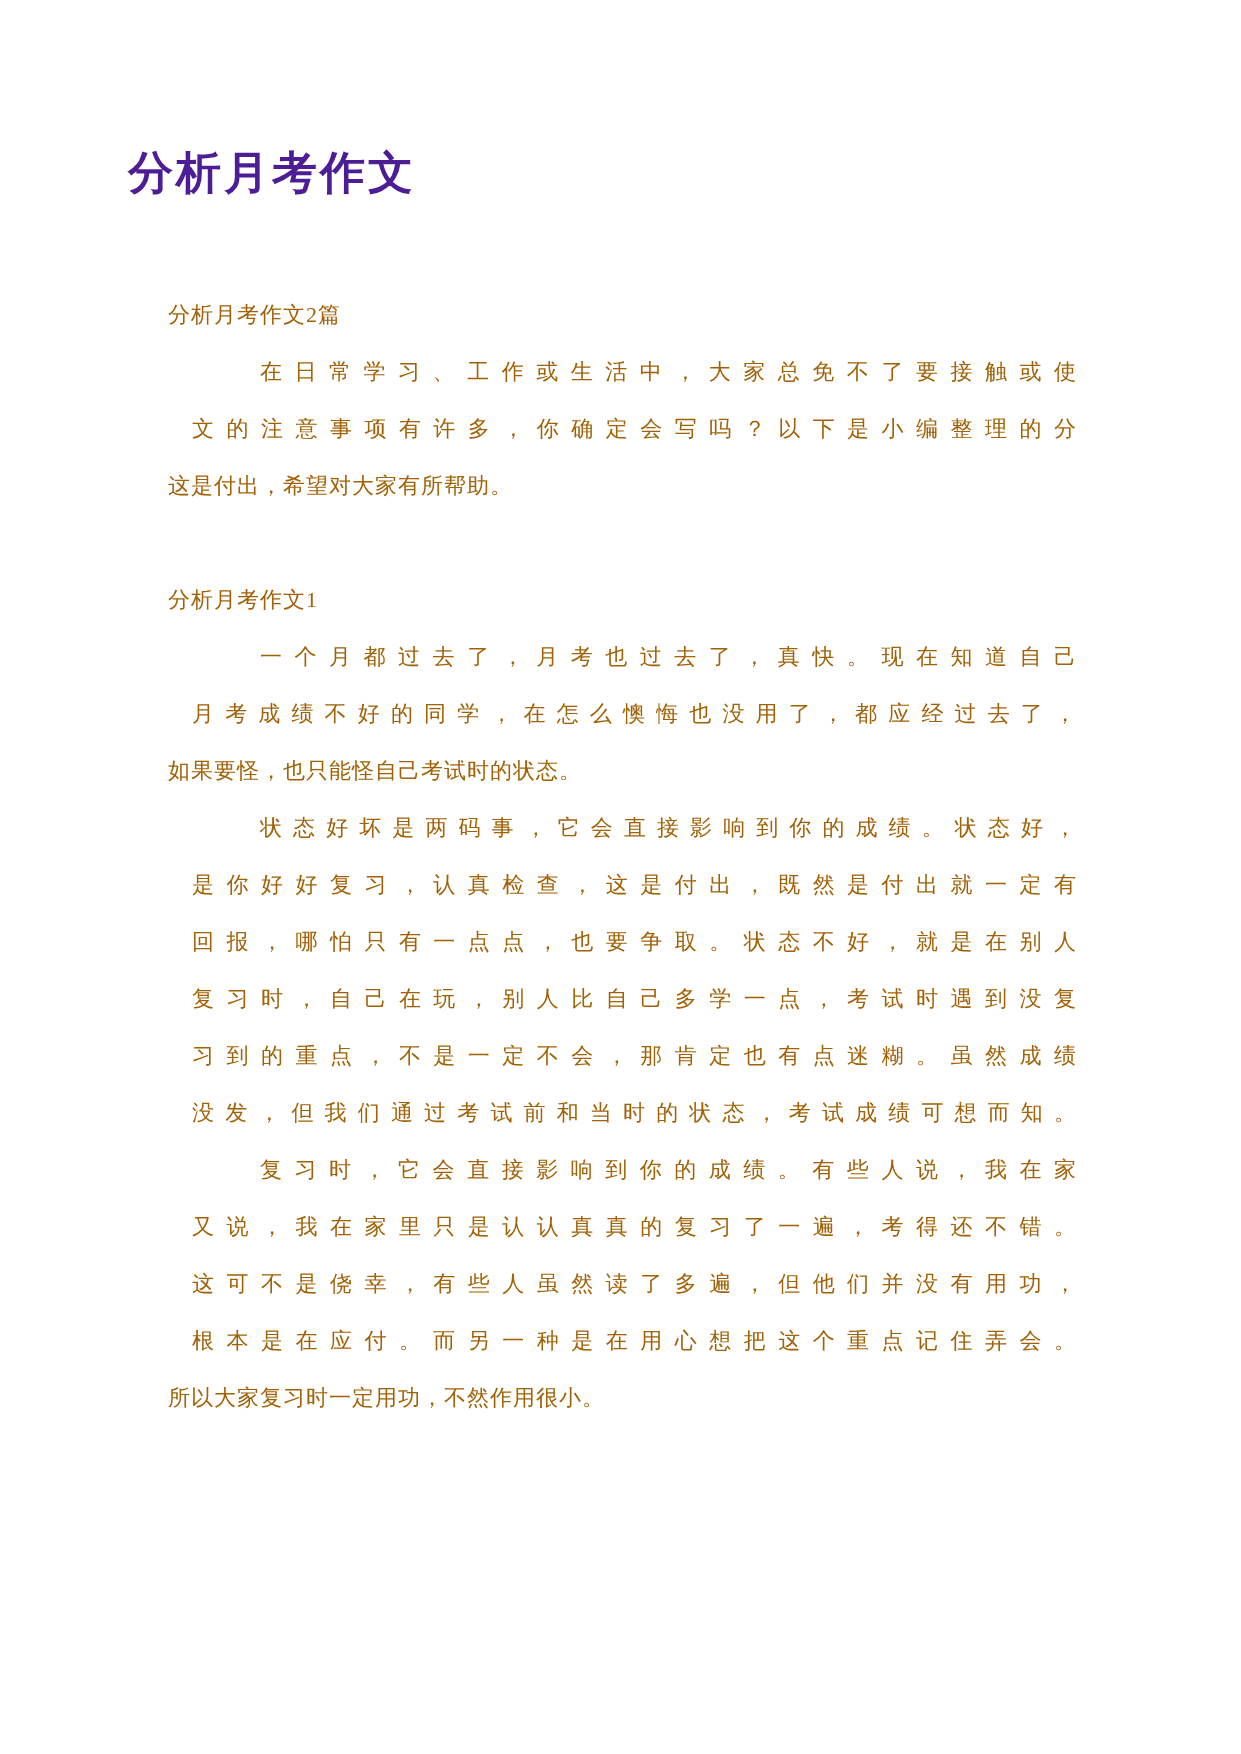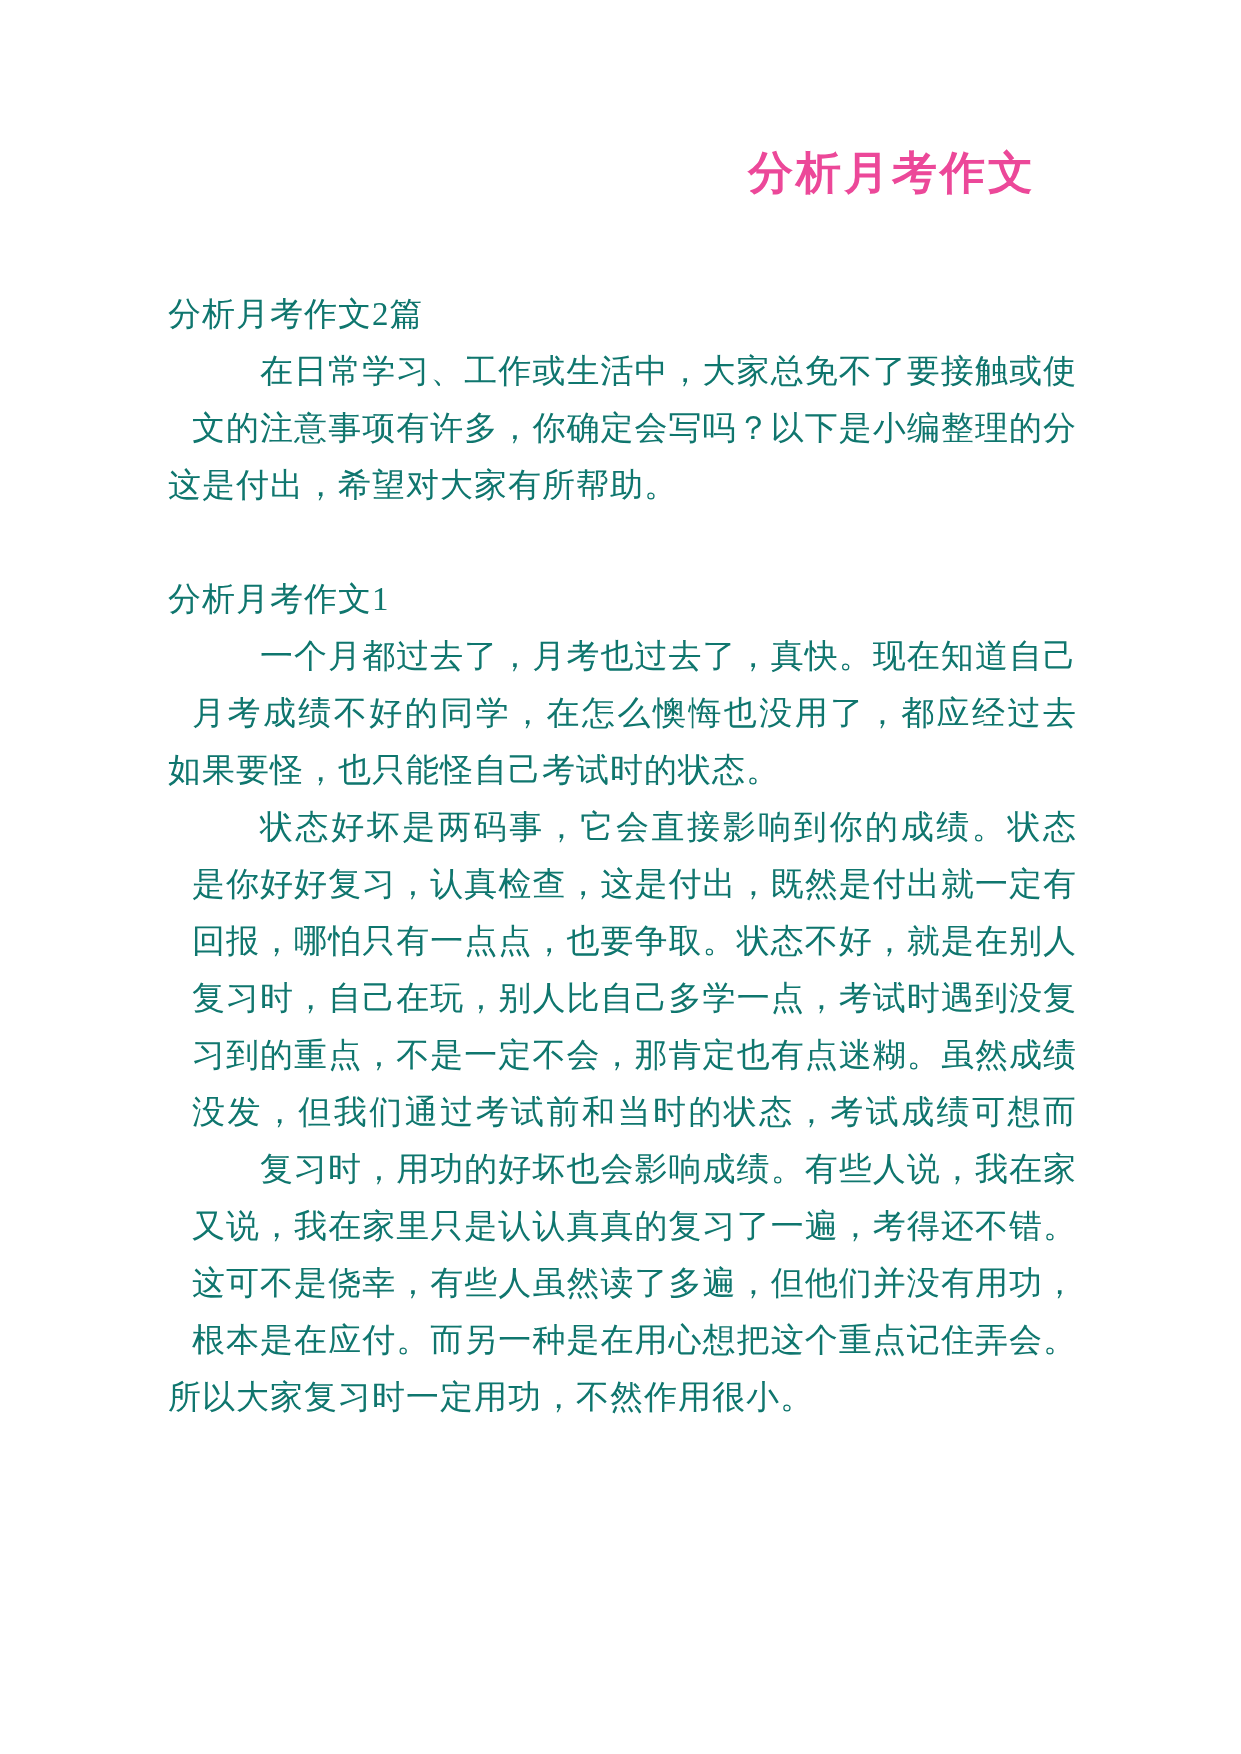--- a/index.html
+++ b/index.html
@@ -14,35 +14,35 @@
     background: #ffffff;
     overflow: hidden;
     font-family: "Liberation Serif", "DejaVu Serif", serif;
   }
   .doc-title {
     position: absolute;
     top: 142px;
     left: 168px;
     width: 908px;
     margin: 0;
-    text-align: right;
+    text-align: left;
     transform: translateX(-40px);
     font-size: 45px;
     line-height: 62px;
     font-weight: bold;
     letter-spacing: 3px;
-    color: #ec4899;
+    color: #4c1d95;
   }
   .content {
     position: absolute;
     top: 286px;
     left: 168px;
     width: 908px;
-    font-size: 33px;
-    color: #0f766e;
+    font-size: 22px;
+    color: #a16207;
     font-weight: 400;
   }
   .line {
     height: 57px;
     line-height: 57px;
     letter-spacing: 1px;
     overflow: hidden;
     text-align: left;
     white-space: nowrap;
   }
@@ -76,19 +76,19 @@
     <div class="line">分析月考作文1</div>
     <div class="line indent just">一个月都过去了，月考也过去了，真快。现在知道自己</div>
     <div class="line just">月考成绩不好的同学，在怎么懊悔也没用了，都应经过去了，</div>
     <div class="line">如果要怪，也只能怪自己考试时的状态。</div>
     <div class="line indent just">状态好坏是两码事，它会直接影响到你的成绩。状态好，</div>
     <div class="line just">是你好好复习，认真检查，这是付出，既然是付出就一定有</div>
     <div class="line just">回报，哪怕只有一点点，也要争取。状态不好，就是在别人</div>
     <div class="line just">复习时，自己在玩，别人比自己多学一点，考试时遇到没复</div>
     <div class="line just">习到的重点，不是一定不会，那肯定也有点迷糊。虽然成绩</div>
     <div class="line just">没发，但我们通过考试前和当时的状态，考试成绩可想而知。</div>
-    <div class="line indent just">复习时，用功的好坏也会影响成绩。有些人说，我在家</div>
+    <div class="line indent just">复习时，它会直接影响到你的成绩。有些人说，我在家</div>
     <div class="line just">又说，我在家里只是认认真真的复习了一遍，考得还不错。</div>
     <div class="line just">这可不是侥幸，有些人虽然读了多遍，但他们并没有用功，</div>
     <div class="line just">根本是在应付。而另一种是在用心想把这个重点记住弄会。</div>
     <div class="line">所以大家复习时一定用功，不然作用很小。</div>
   </div>
 </div>
 
 </body></html>

